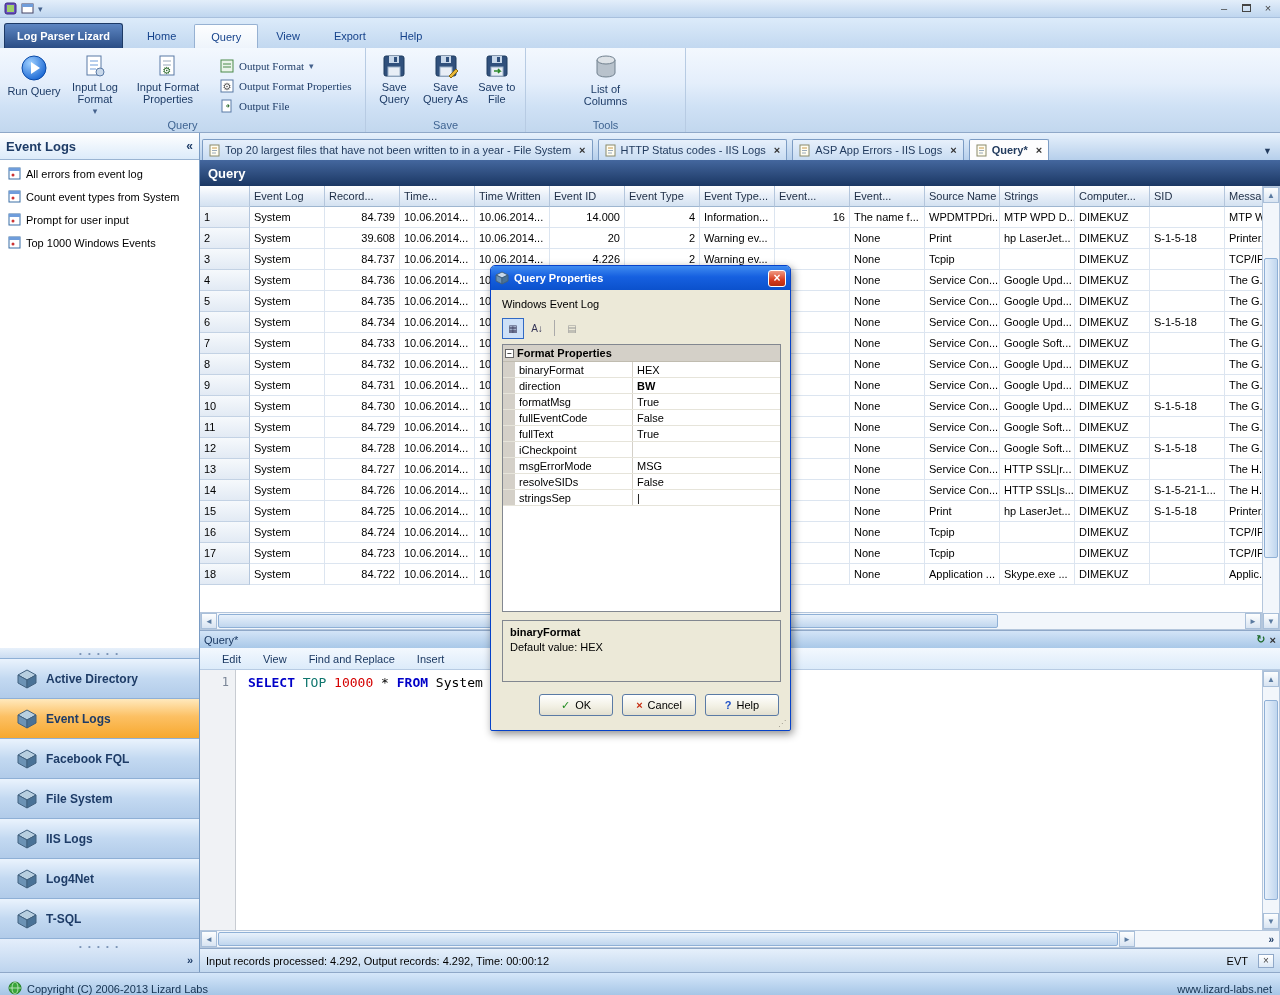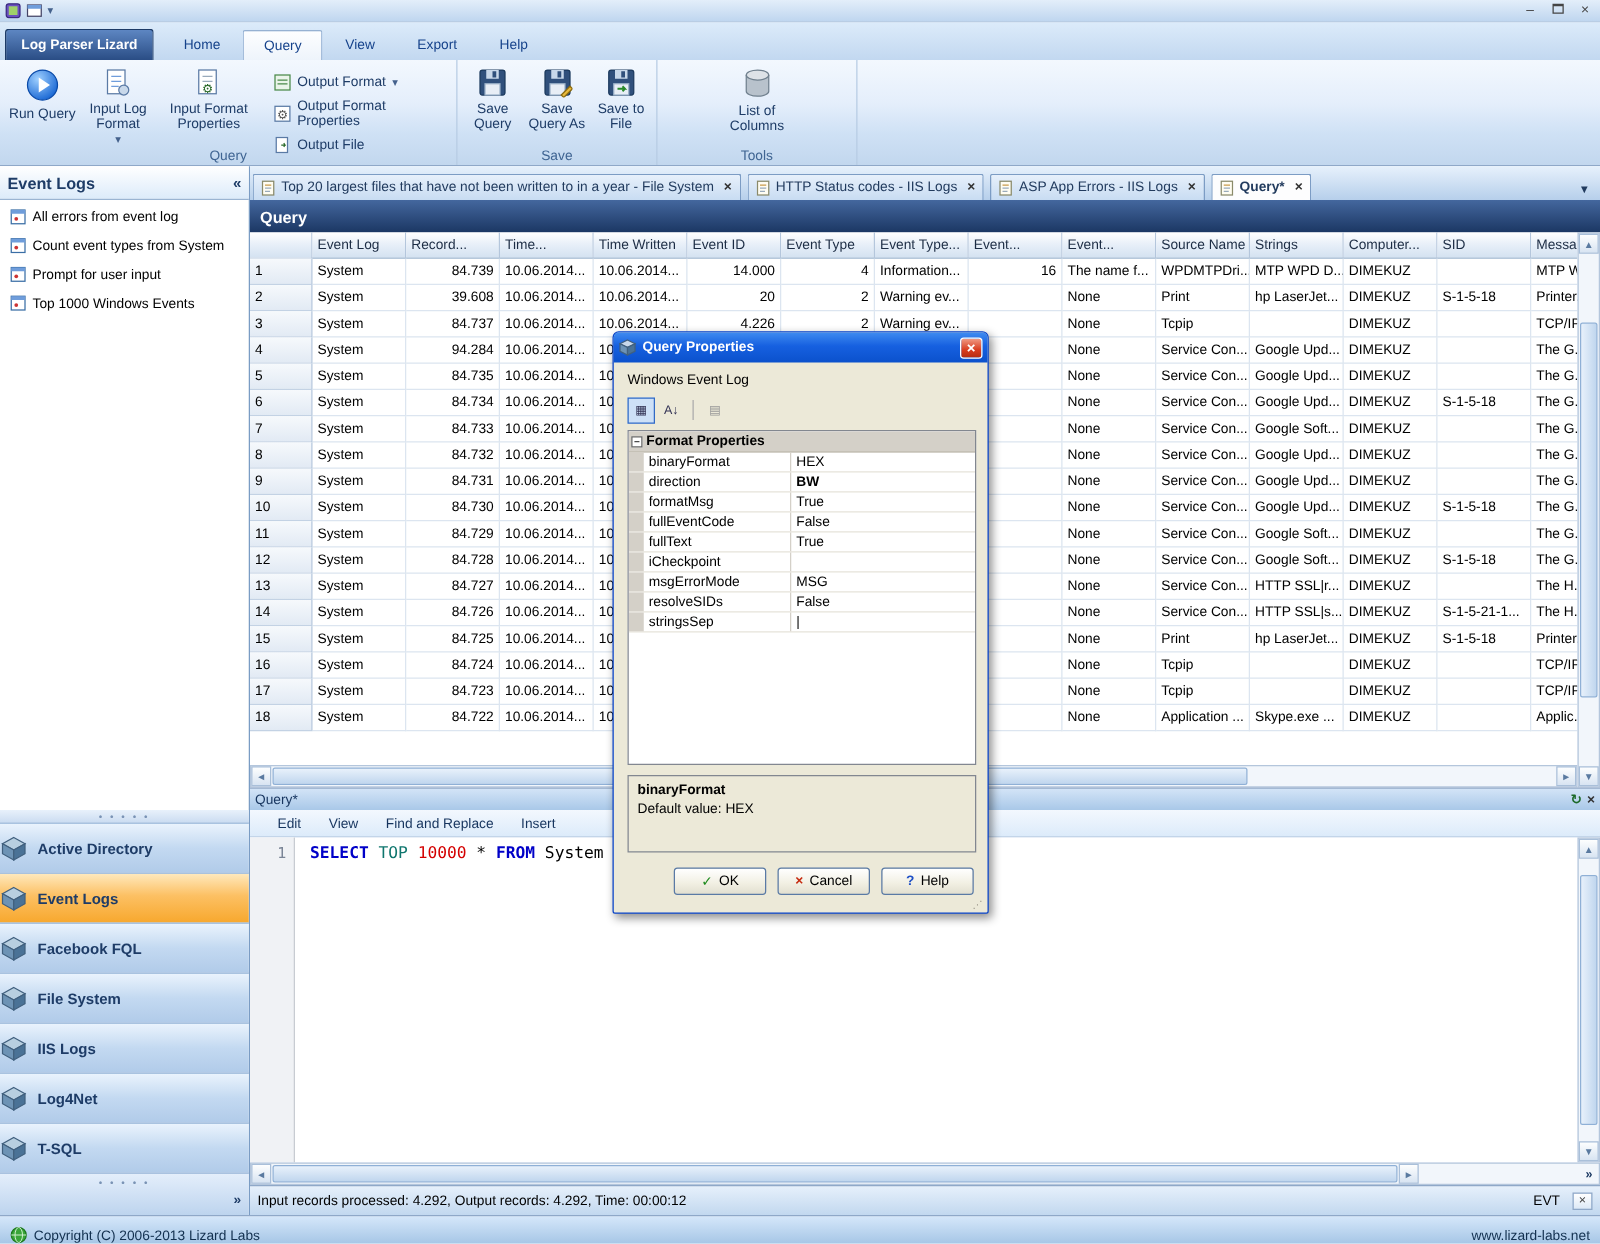--- a/index.html
+++ b/index.html
@@ -20,34 +20,34 @@
   .rtab { height:24px; padding:0 16px; display:flex; align-items:center; color:#15428b; margin-right:2px; border-radius:2px 2px 0 0; }
   .rtab.active { background:linear-gradient(#fdfeff,#eef4fb); border:1px solid #96b1d2; border-bottom:none; color:#15428b; }
 
   
   #ribbon { left:0; top:48px; width:1280px; height:85px; background:linear-gradient(180deg,#f3f8fe 0%,#e4eefb 42%,#cfe1f5 70%,#c2d7ee 100%); border-bottom:1px solid #8fa8c8; display:flex; }
   .rgroup { position:relative; height:84px; border-right:1px solid #b7cbe3; display:flex; align-items:flex-start; padding:3px 4px 16px 4px; }
   .rcaption { position:absolute; bottom:1px; left:0; right:0; text-align:center; color:#3f6492; font-size:11px; }
   .bigbtn { display:flex; flex-direction:column; align-items:center; text-align:center; color:#1e3c67; padding:3px 2px; line-height:12px; border-radius:3px; margin:0 1px; }
   .bigbtn .blabel { margin-top:3px; }
   .smallstack { display:flex; flex-direction:column; justify-content:flex-start; gap:6px; margin-left:10px; padding-top:8px; }
-  .smallbtn { display:flex; align-items:center; gap:5px; color:#1e3c67; }
+  .smallbtn { display:flex; align-items:center; gap:5px; color:#1e3c67;font-family:Liberation Serif, serif; }
   .ddarrow { font-size:9px; color:#44618c; }
   .sicon { width:14px; height:14px; display:inline-block; }
 
   
   #sidebar { left:0; top:133px; width:200px; height:839px; background:#fff; border-right:1px solid #7a9cc4; }
   #sb-header { position:absolute; left:0; top:0; width:100%; height:27px; background:linear-gradient(#ffffff,#dcebfa); border-bottom:1px solid #9ab4d2; display:flex; align-items:center; padding:0 6px; }
   #sb-header .sb-title { font-size:13px; font-weight:bold; color:#1e3c67; flex:1; }
   #sb-header .collapse { color:#1e3c67; font-weight:bold; font-size:12px; }
   #sb-list { position:absolute; left:0; top:29px; width:100%; }
   .sb-item { height:23px; display:flex; align-items:center; gap:5px; padding-left:8px; color:#000; }
   #sb-splitter { position:absolute; left:0; top:515px; width:100%; height:10px; background:linear-gradient(#e8f1fb,#cbdcf1); display:flex; align-items:center; justify-content:center; color:#7a93b5; font-size:8px; letter-spacing:2px; }
   #sb-nav { position:absolute; left:0; top:525px; width:100%; }
-  .nav-item { height:40px; display:flex; align-items:center; gap:8px; padding-left:0; font-size:12px; font-weight:bold; color:#1e3c67; background:linear-gradient(#eaf3fd,#c3d9f1 50%,#b1cbe9); border-top:1px solid #8fb0d6; }
+  .nav-item { height:40px; display:flex; align-items:center; gap:8px; padding-left:16px; font-size:12px; font-weight:bold; color:#1e3c67; background:linear-gradient(#eaf3fd,#c3d9f1 50%,#b1cbe9); border-top:1px solid #8fb0d6; }
   .nav-item.active { background:linear-gradient(#ffe9bd,#fcc063 45%,#f7a82e); }
   #sb-bottom { position:absolute; left:0; top:805px; width:100%; height:34px; background:linear-gradient(#e4eefb,#bdd4ee); border-top:1px solid #8fb0d6; }
   #sb-bottom .grip { position:absolute; top:3px; left:50%; transform:translateX(-50%); color:#7a93b5; font-size:8px; letter-spacing:2px; }
   #sb-bottom .chev { position:absolute; right:6px; bottom:6px; color:#1e3c67; font-weight:bold; }
 
   
   #main { left:200px; top:133px; width:1080px; height:839px; background:#eef3fa; }
   #tabstrip { position:absolute; left:0; top:0; width:100%; height:27px; background:linear-gradient(#e7f1fc,#b6cfeb); display:flex; align-items:flex-end; padding:0 2px; }
   .doctab { height:21px; display:flex; align-items:center; gap:5px; padding:0 6px; margin-right:5px; background:linear-gradient(#e7f0fb,#c8dcf2); border:1px solid #7c9cc4; border-bottom:none; border-radius:2px 2px 0 0; color:#223b5e; white-space:nowrap; }
   .doctab.active { background:#fdfdfe; font-weight:bold; }
@@ -482,21 +482,21 @@
           <div class="gc">None</div>
           <div class="gc">Tcpip</div>
           <div class="gc"></div>
           <div class="gc">DIMEKUZ</div>
           <div class="gc"></div>
           <div class="gc lastcol">TCP/IP...</div>
         </div>
         <div class="grow">
           <div class="gc rowhdr">4</div>
           <div class="gc">System</div>
-          <div class="gc num">94.284</div>
+          <div class="gc num">84.736</div>
           <div class="gc">10.06.2014...</div>
           <div class="gc">10.06.2014...</div>
           <div class="gc num"></div>
           <div class="gc num"></div>
           <div class="gc"></div>
           <div class="gc num"></div>
           <div class="gc">None</div>
           <div class="gc">Service Con...</div>
           <div class="gc">Google Upd...</div>
           <div class="gc">DIMEKUZ</div>

